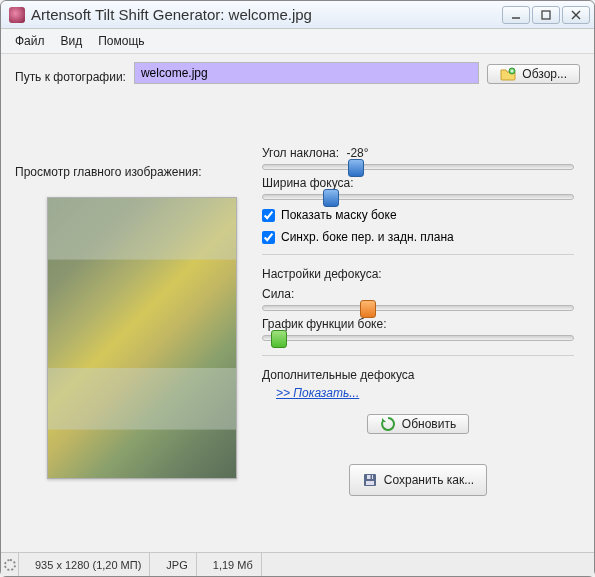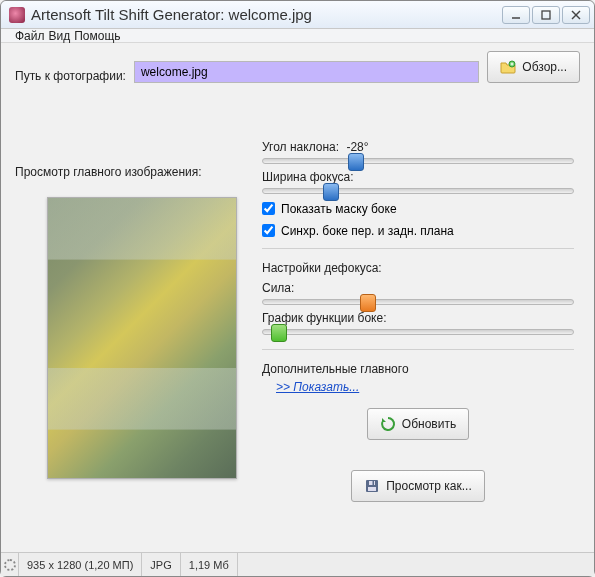--- a/index.html
+++ b/index.html
@@ -41,24 +41,24 @@
   .winbtn {
     width: 28px; height: 18px;
     border: 1px solid #a8b8c8;
     border-radius: 3px;
     background: linear-gradient(#fafdff,#dfe9f3);
     display: flex; align-items: center; justify-content: center;
     font-size: 10px; color: #555;
     cursor: pointer;
   }
   .menubar {
-    height: 14px;
+    height: 25px;
     display: flex;
     align-items: center;
-    gap: 4px;
+    gap: 16px;
     padding: 0 14px;
     background: #f3f4f6;
     border-bottom: 1px solid #d8d8d8;
     color: #222;
   }
   .menuitem { cursor: pointer; }
   .content {
     flex: 1;
     padding: 8px 14px 4px 14px;
     display: flex;
@@ -74,21 +74,21 @@
   .path-label { color: #222; }
   .path-input {
     flex: 1;
     height: 22px;
     border: 1px solid #b8b8b8;
     background: #c4b5fd;
     padding: 2px 6px;
     font: inherit;
   }
   .btn {
-    height: 32px;
+    height: 20px;
     border: 1px solid #a8a8a8;
     border-radius: 3px;
     background: linear-gradient(#fdfdfd,#e5e5e5);
     padding: 0 12px;
     display: inline-flex;
     align-items: center;
     gap: 6px;
     cursor: pointer;
     font: inherit;
     color: #222;
@@ -156,21 +156,21 @@
   .check-row { display:flex; align-items:center; gap:6px; margin-top:4px; }
   .check-row input { cursor:pointer; }
   .divider { height:1px; background:#d0d0d0; margin:6px 0; }
   .indent { }
   .link-show { color:#1a4fcc; text-decoration:underline; font-style:italic; cursor:pointer; margin-left:14px; }
   .center-btn { display:flex; justify-content:center; margin-top:10px; }
   .statusbar {
     height: 24px;
     display:flex;
     align-items:center;
-    gap:0;
+    gap:8px;
     border-top:1px solid #c8c8c8;
     background:#ededed;
     font-size:11px;
     color:#333;
   }
   .status-cell {
     border-right:1px solid #c8c8c8;
     padding:0 8px;
     height:100%;
     display:flex; align-items:center;
@@ -281,42 +281,42 @@
         </div>
 
         <span class="label-text indent">График функции боке:</span>
         <div class="slider-row indent">
           <div class="slider-track">
             <div class="slider-knob knob-green" style="left:5%;"></div>
           </div>
         </div>
 
         <div class="divider" style="margin-top:10px;"></div>
-        <span class="label-text">Дополнительные главного</span>
+        <span class="label-text">Дополнительные дефокуса</span>
         <span class="link-show">&gt;&gt; Показать...</span>
 
         <div class="center-btn">
           <button class="btn">
             <svg class="icon16" viewBox="0 0 16 16">
               <path d="M8 2a6 6 0 1 1-5.6 3.9" fill="none" stroke="#3a9f3a" stroke-width="2"></path>
               <path d="M2 2v4h4z" fill="#3a9f3a"></path>
             </svg>
             <span>Обновить</span>
           </button>
         </div>
 
         <div class="center-btn" style="margin-top:26px;">
           <button class="btn" style="height:32px;">
             <svg class="icon16" viewBox="0 0 16 16">
               <rect x="2" y="2" width="12" height="12" rx="1" fill="#5a6a8a"></rect>
               <rect x="4" y="9" width="8" height="4" fill="#dde"></rect>
               <rect x="5" y="3" width="6" height="4" fill="#dde"></rect>
               <rect x="8.5" y="3" width="1.5" height="4" fill="#5a6a8a"></rect>
             </svg>
-            <span>Просмотр как...</span>
+            <span>Сохранить как...</span>
           </button>
         </div>
 
       </div>
     </div>
   </div>
 
   <div class="statusbar">
     <div class="progress-cell">
       <div class="spinner"></div>

